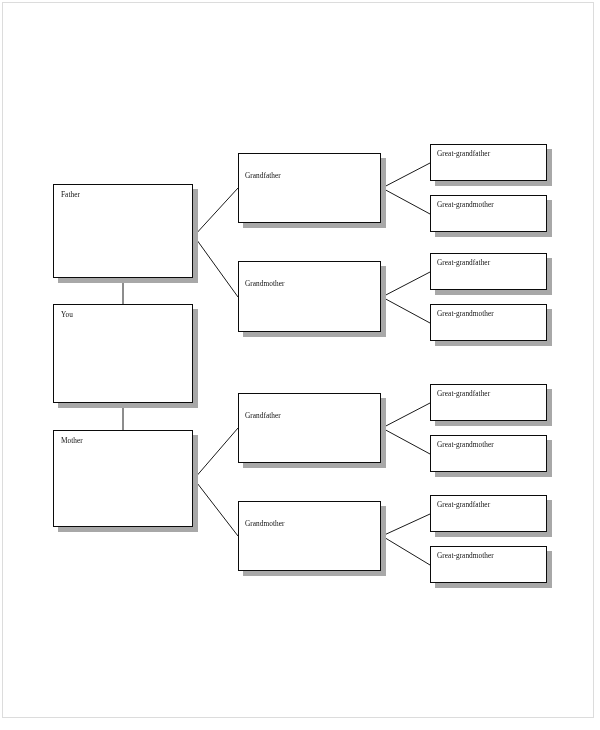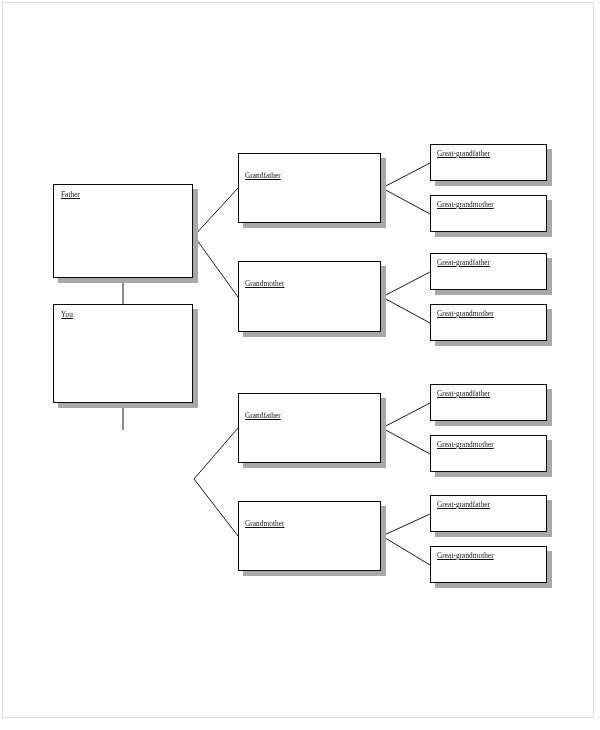--- a/index.html
+++ b/index.html
@@ -49,21 +49,20 @@
   }
   .node .node-label {
     position: absolute;
     left: 6px;
     top: 4px;
     font-size: 7.3px;
     line-height: 1.1;
     color: #101010;
     white-space: nowrap;
     letter-spacing: 0.05px;
-    text-decoration: underline;
   }
   .node.gen1 .node-label { left: 7px; top: 6px; }
   .node.gen2 .node-label { left: 6px; top: 18px; }
   .node.gen3 .node-label { left: 6px; top: 5px; }
 </style>
 </head>
 <body>
 
 <div id="page">
   <div id="canvas">
@@ -86,20 +85,23 @@
       </svg>
 
     <div class="node gen1" style="left: 50px; top: 301px; width: 140px; height: 99px;">
       <span class="node-label">You</span>
     </div>
 
     <div class="node gen1" style="left: 50px; top: 181px; width: 140px; height: 94px;">
       <span class="node-label">Father</span>
     </div>
 
+    <div class="node gen1" style="left: 50px; top: 427px; width: 140px; height: 97px;">
+      <span class="node-label">Mother</span>
+    </div>
 
     <div class="node gen2" style="left: 235px; top: 150px; width: 143px; height: 70px;">
       <span class="node-label">Grandfather</span>
     </div>
 
     <div class="node gen2" style="left: 235px; top: 258px; width: 143px; height: 71px;">
       <span class="node-label">Grandmother</span>
     </div>
 
     <div class="node gen2" style="left: 235px; top: 390px; width: 143px; height: 70px;">

